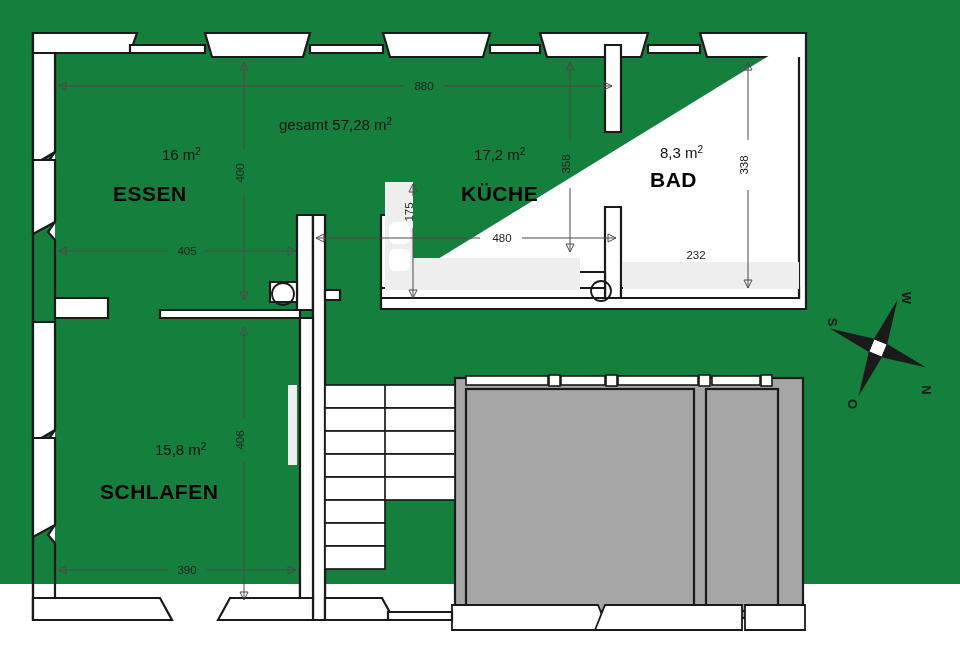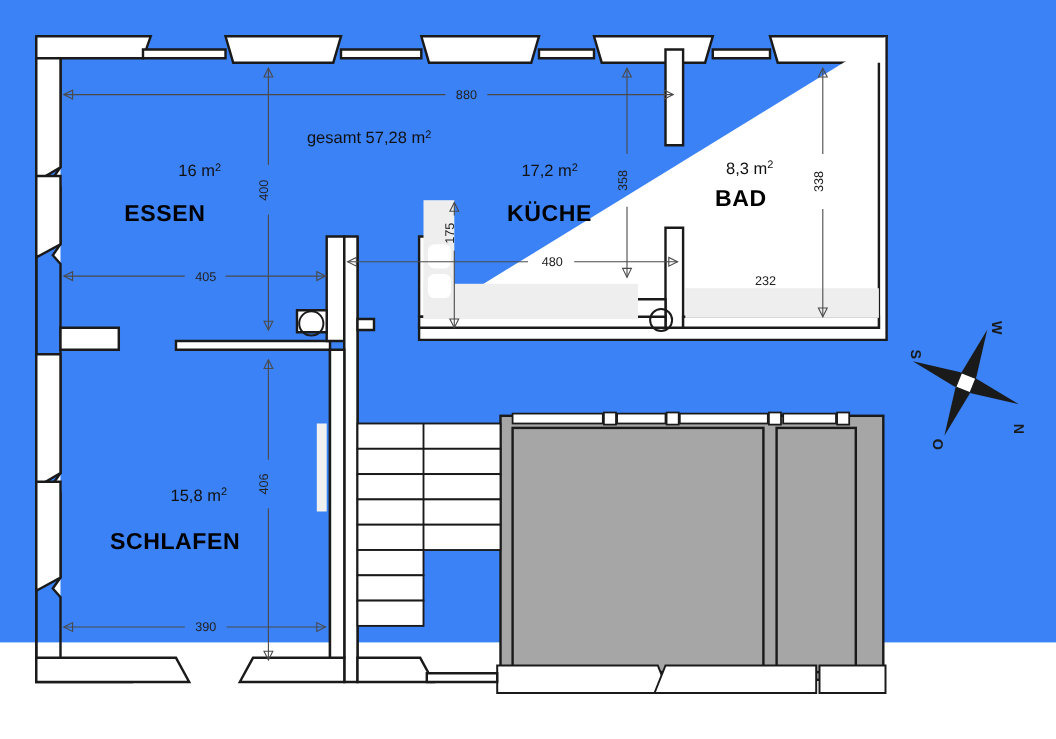--- a/index.html
+++ b/index.html
@@ -11,21 +11,21 @@
   body {
     width: 960px;
     height: 672px;
     font-family: "Liberation Sans", sans-serif;
     overflow: hidden;
   }
   #plan-root {
     position: relative;
     width: 960px;
     height: 584px;
-    background: #3b82f6;
+    background: #15803d;
   }
   svg#floorplan {
     display: block;
     width: 960px;
     height: 672px;
   }
   .wall {
     fill: #ffffff;
     stroke: #1a1a1a;
     stroke-width: 2.2;

